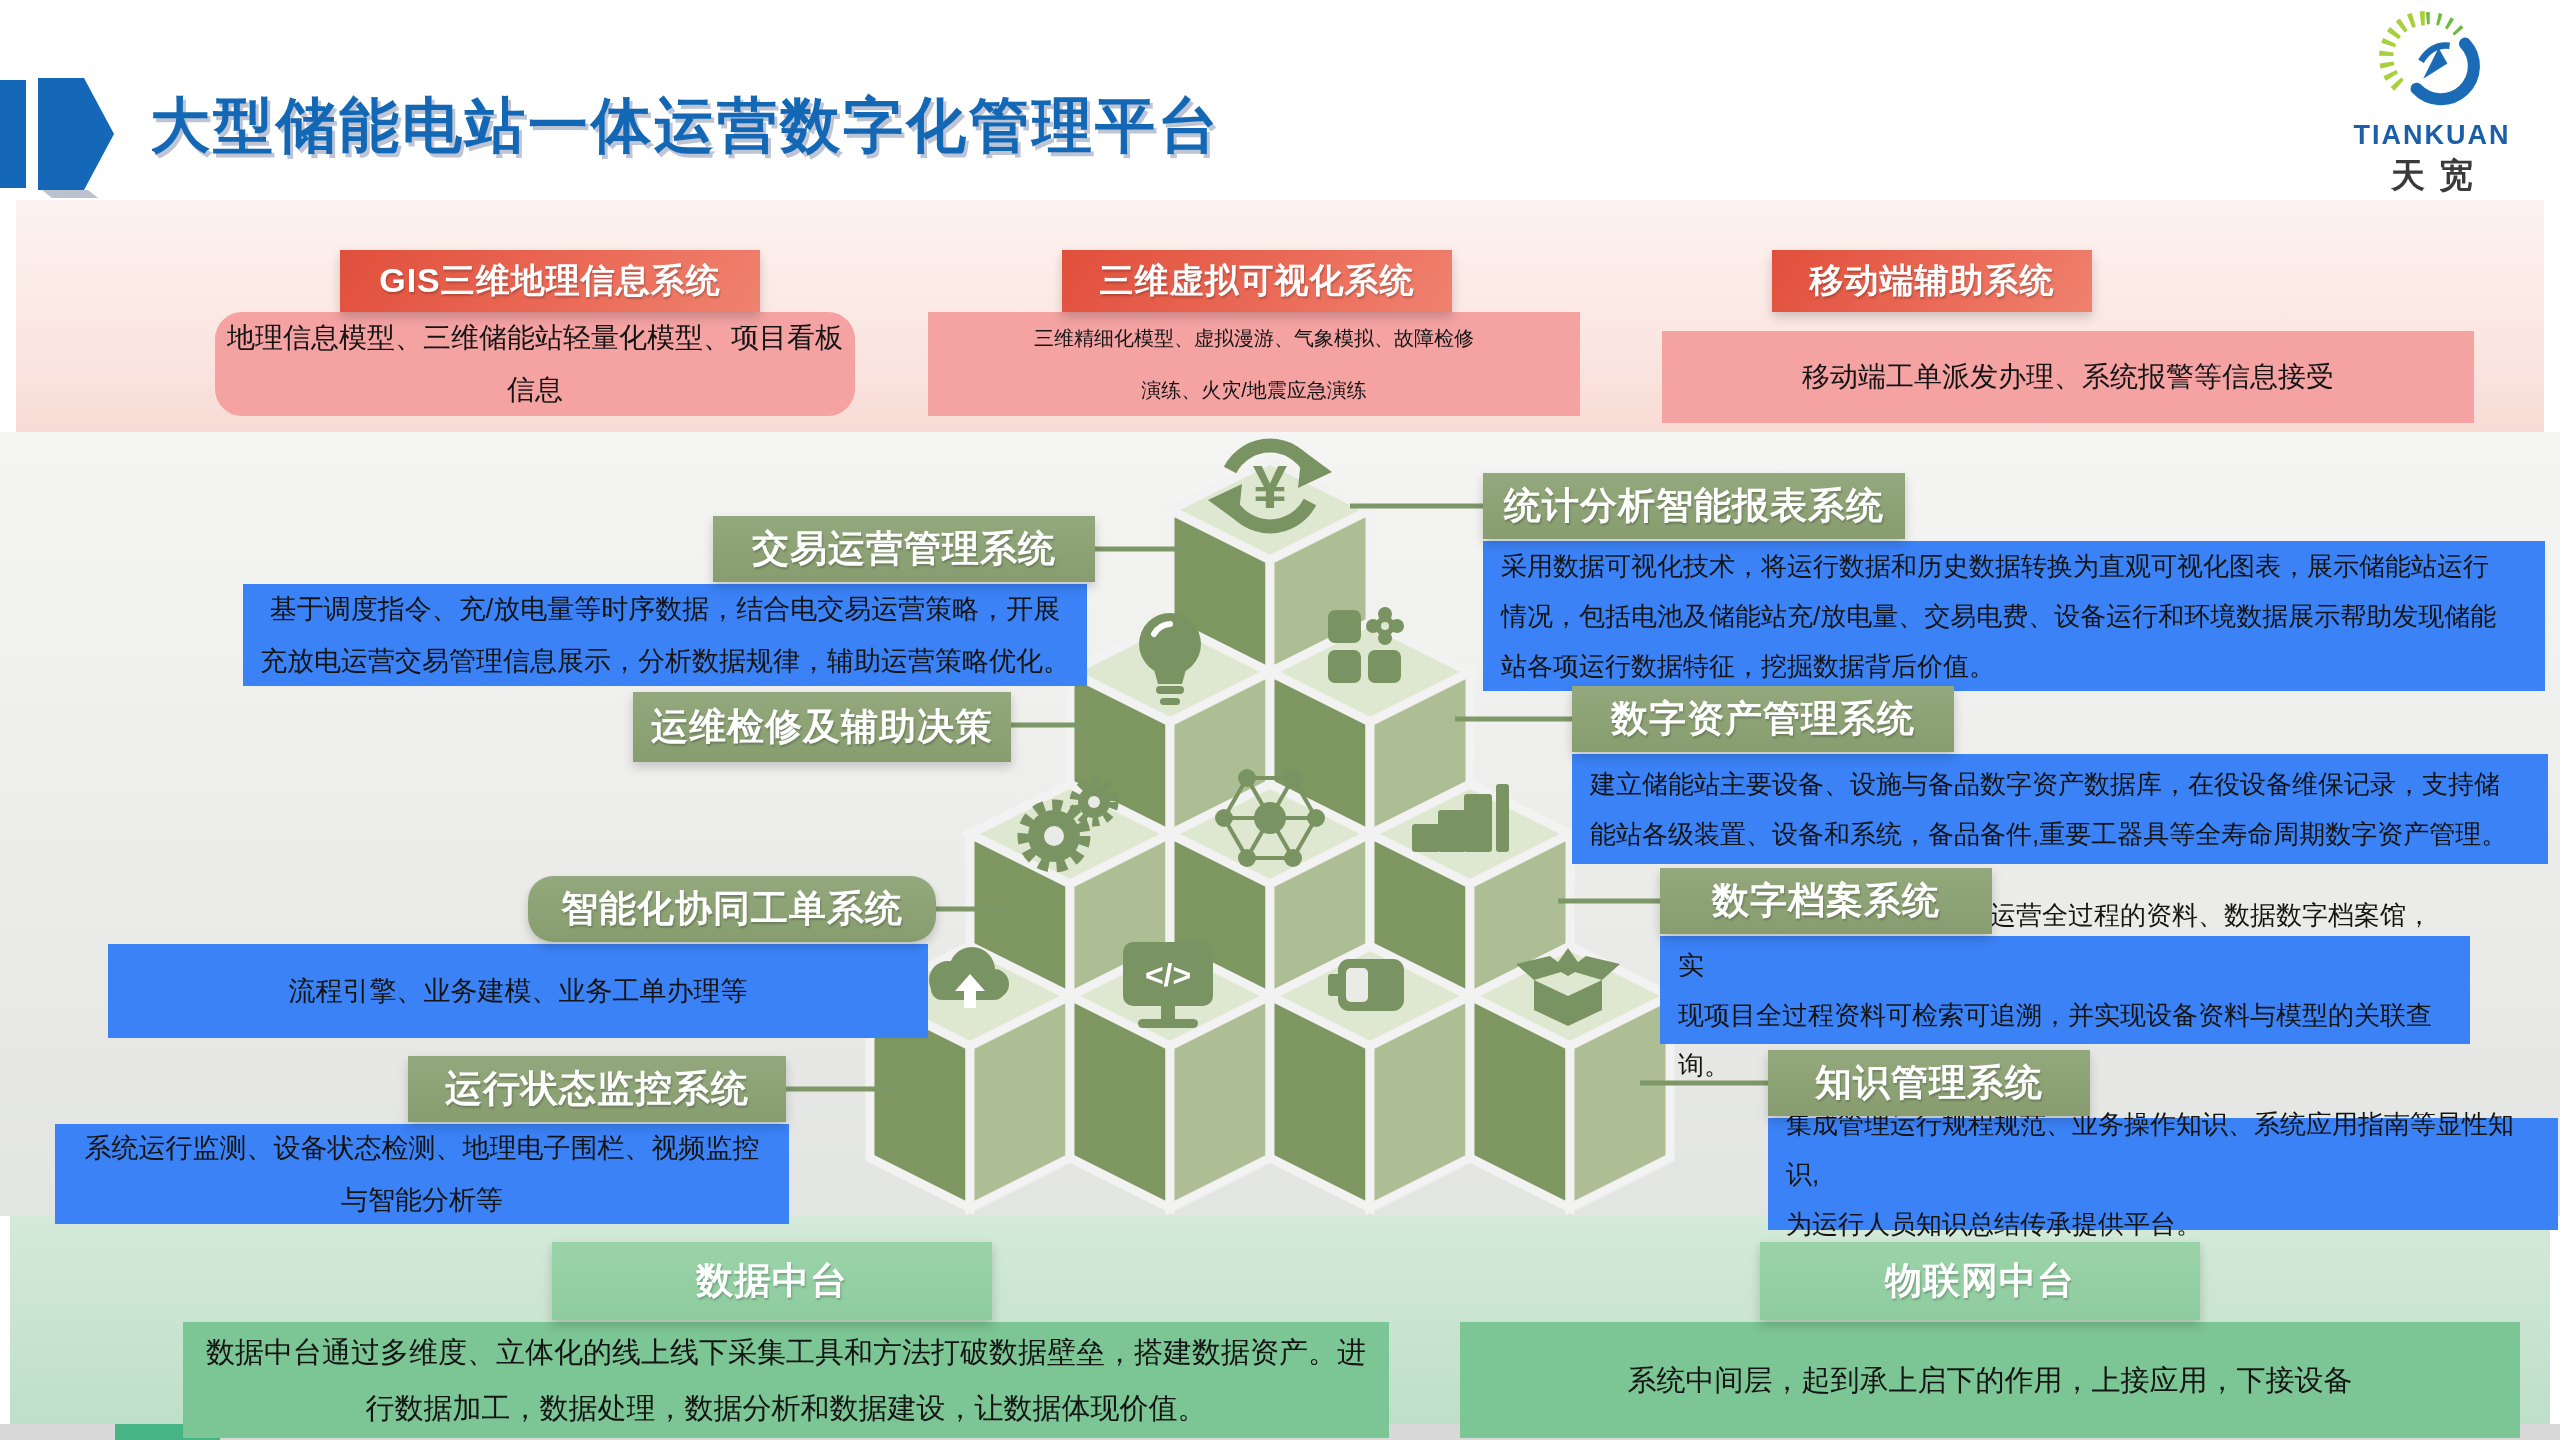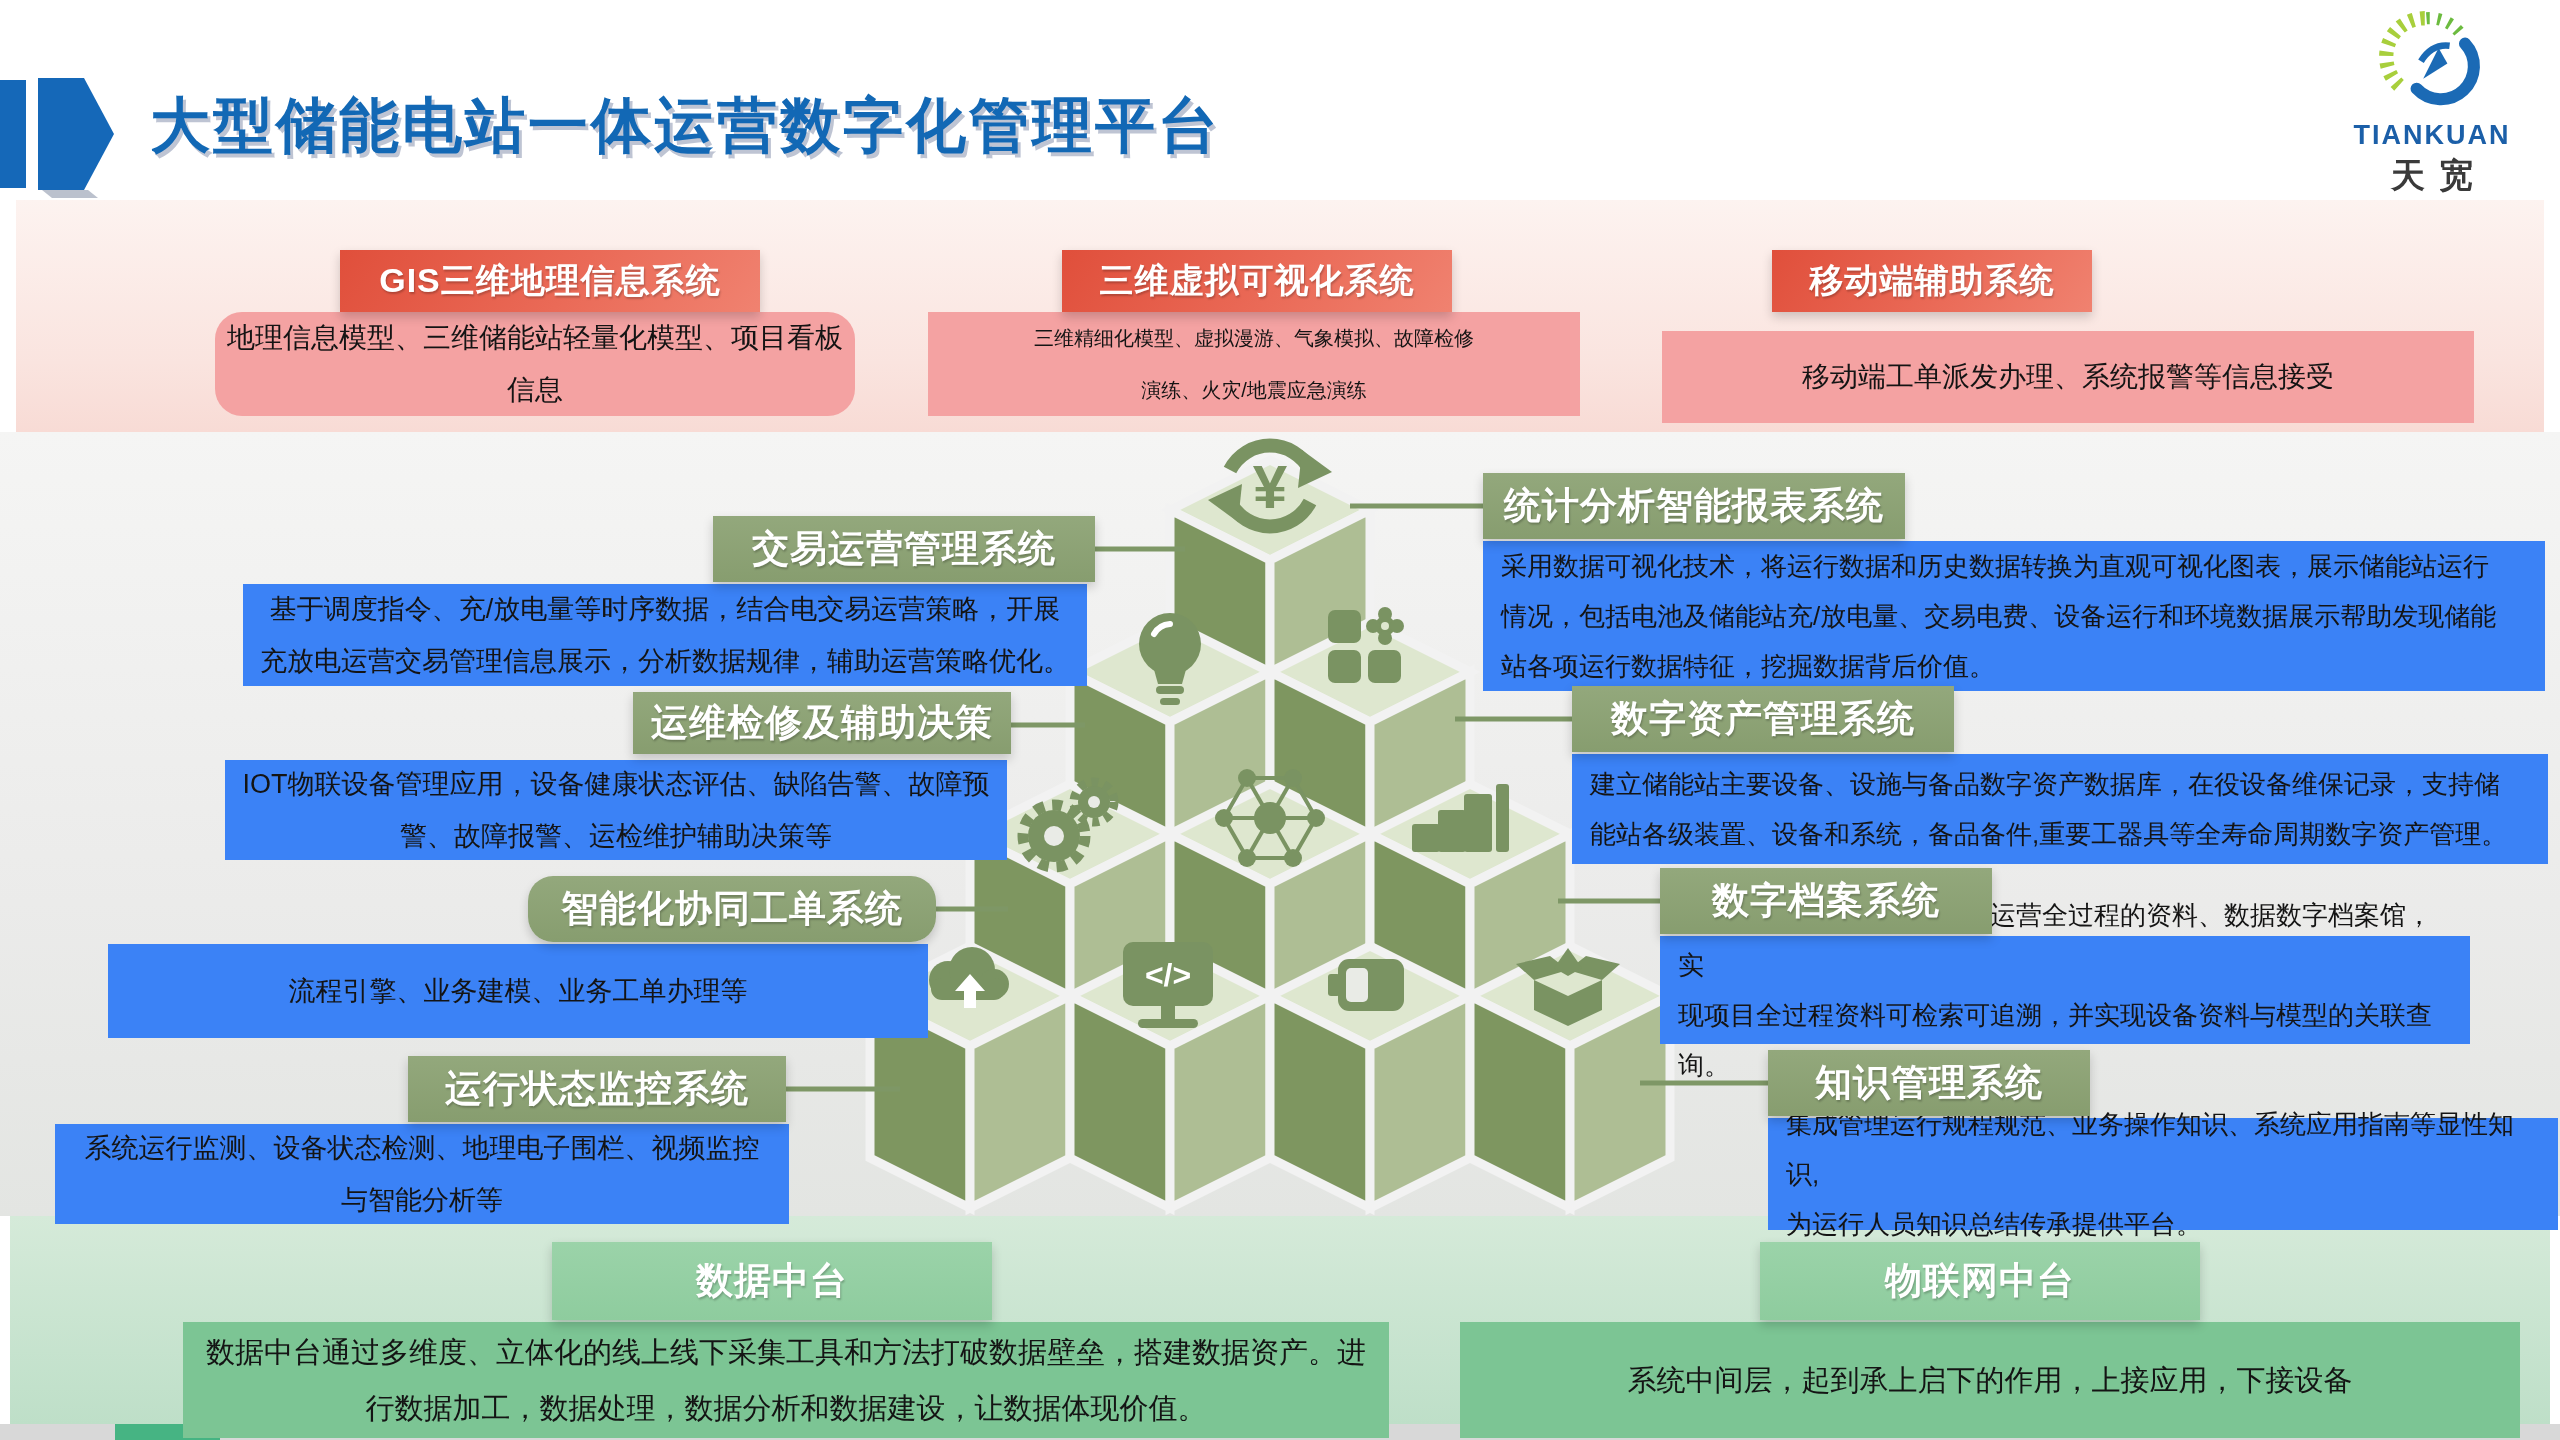--- a/index.html
+++ b/index.html
@@ -45,21 +45,21 @@
   .p-g1h{left:340px;top:250px;width:420px;height:62px;}
   .p-g1b{left:215px;top:312px;width:640px;height:104px;font-size:28px;border-radius:27px;}
   .p-g2h{left:1062px;top:250px;width:390px;height:62px;}
   .p-g2b{left:928px;top:312px;width:652px;height:104px;font-size:20px;}
   .p-g3h{left:1772px;top:250px;width:320px;height:62px;}
   .p-g3b{left:1662px;top:312px;width:812px;height:92px;font-size:28px;margin-top:19px;}
 
   
   .p-l1h{left:713px;top:516px;width:382px;height:66px;}
   .p-l1b{left:243px;top:584px;width:844px;height:102px;}
-  .p-l2h{left:633px;top:692px;width:378px;height:62px;}
+  .p-l2h{left:633px;top:692px;width:378px;height:70px;}
   .p-l2b{left:225px;top:760px;width:782px;height:100px;}
   .p-l3h{left:528px;top:876px;width:408px;height:66px;border-radius:25px;}
   .p-l3b{left:108px;top:944px;width:820px;height:94px;}
   .p-l4h{left:408px;top:1056px;width:378px;height:66px;}
   .p-l4b{left:55px;top:1124px;width:734px;height:100px;}
 
   
   .p-r1h{left:1483px;top:473px;width:422px;height:66px;}
   .p-r1b{left:1483px;top:541px;width:1062px;height:150px;}
   .p-r2h{left:1572px;top:686px;width:382px;height:66px;}
@@ -278,22 +278,20 @@
   <div class="body-box pink-b p-g3b"><span>移动端工单派发办理、系统报警等信息接受</span></div>
 
   <div class="hdr-box green-h p-l1h">
       <span>交易运营管理系统</span>
     </div>
   <div class="body-box gray-b l-font p-l1b"><span>基于调度指令、充/放电量等时序数据，结合电交易运营策略，开展
 充放电运营交易管理信息展示，分析数据规律，辅助运营策略优化。</span></div>
   <div class="hdr-box green-h p-l2h">
       <span>运维检修及辅助决策</span>
     </div>
-  <div class="body-box gray-b l-font p-l2b"><span>IOT物联设备管理应用，设备健康状态评估、缺陷告警、故障预
-警、故障报警、运检维护辅助决策等</span></div>
   <div class="hdr-box green-h p-l3h">
       <span>智能化协同工单系统</span>
     </div>
   <div class="body-box gray-b l-font p-l3b"><span>流程引擎、业务建模、业务工单办理等</span></div>
   <div class="hdr-box green-h p-l4h">
       <span>运行状态监控系统</span>
     </div>
   <div class="body-box gray-b l-font p-l4b"><span>系统运行监测、设备状态检测、地理电子围栏、视频监控
 与智能分析等</span></div>
 

